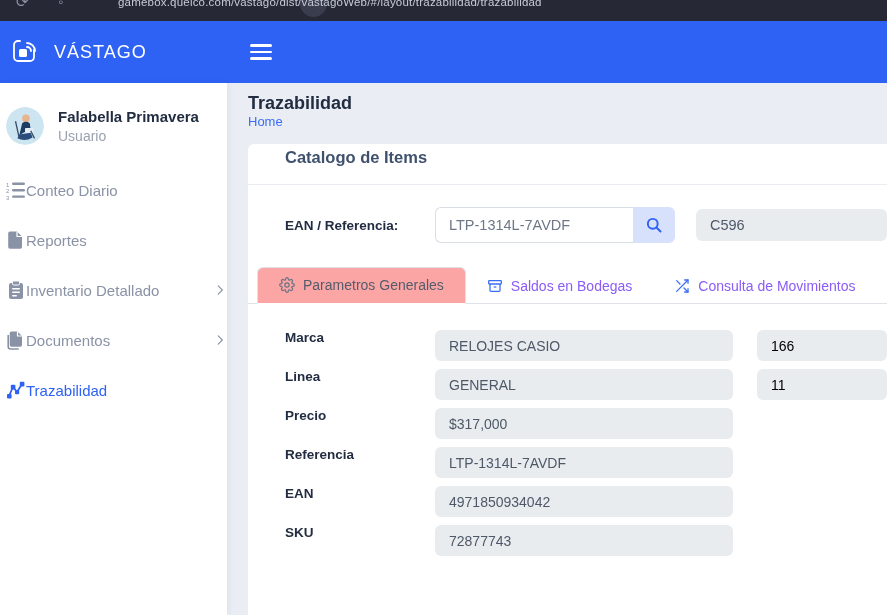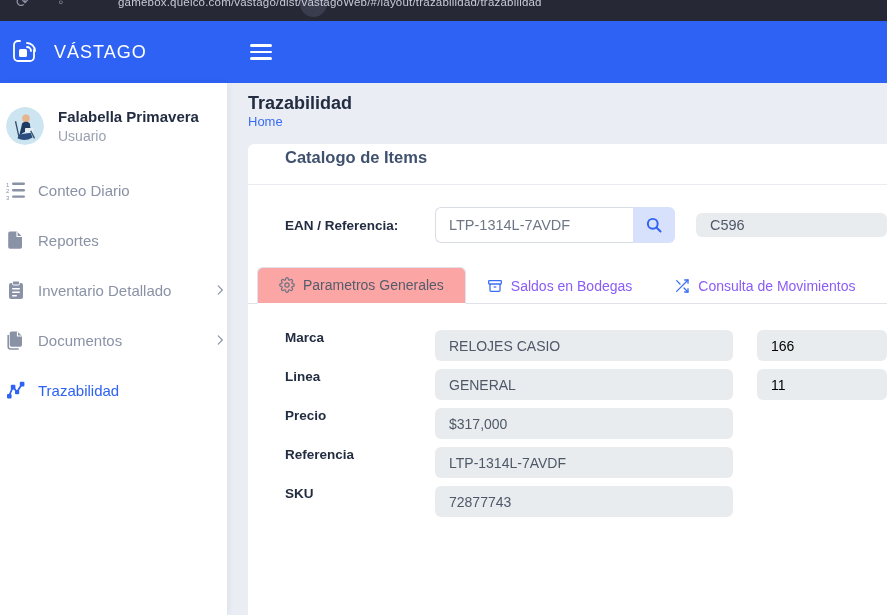--- a/index.html
+++ b/index.html
@@ -25,21 +25,21 @@
   
   .app-body { display:flex; height:532px; }
   .sidebar { width:227px; background:#fff; box-shadow:2px 0 6px rgba(40,50,80,.06); flex:none; }
   .main { flex:1; padding-left:21px; display:flex; flex-direction:column; min-width:0; }
 
   
   .profile { display:flex; align-items:center; gap:14px; padding:24px 10px 20px 6px; }
   .avatar { width:38px; height:38px; border-radius:50%; flex:none; }
   .profile-name { font-size:15px; font-weight:bold; color:#232d42; line-height:1.25; }
   .profile-role { font-size:14px; color:#9aa1b0; margin-top:2px; }
-  .nav-item { display:flex; align-items:center; gap:12px; height:50px; padding:0 0 0 6px;
+  .nav-item { display:flex; align-items:center; height:50px; padding:0 0 0 6px;
     color:#8a92a6; font-size:15px; cursor:pointer; }
   .nav-item .nv-icon { width:20px; height:20px; flex:none; display:flex; align-items:center; }
   .nav-item.active { color:#2e62f4; }
   .nav-chevron { margin-left:auto; color:#8a92a6; }
 
   
   .page-title { margin-top:10px; font-size:18px; font-weight:bold; color:#232d42; }
   .breadcrumb { margin-top:0; font-size:13px; color:#3a6df5; cursor:pointer; width:max-content; }
 
   
@@ -49,21 +49,21 @@
   .card-body { padding:22px 0 0 0; }
 
   
   .search-row { display:flex; align-items:center; padding-left:37px; }
   .search-label { width:150px; font-size:13.5px; font-weight:bold; color:#232d42; flex:none; }
   .search-input { width:198px; height:36px; border:1px solid #d9dde4; border-right:none;
     border-radius:6px 0 0 6px; padding:0 13px; font-size:14.5px; color:#6e7787;
     font-family:"Liberation Sans", sans-serif; outline:none; }
   .search-btn { width:42px; height:36px; border:none; background:#d8e1fc; border-radius:0 6px 6px 0;
     cursor:pointer; display:flex; align-items:center; justify-content:center; }
-  .code-box { flex:1; height:24px; margin-left:21px; background:#e9ecef; border-radius:6px;
+  .code-box { flex:1; height:32px; margin-left:21px; background:#e9ecef; border-radius:6px;
     display:flex; align-items:center; padding-left:14px; font-size:14.5px; color:#4e5868; }
 
   
   .tabs { display:flex; align-items:flex-end; margin-top:24px; padding-left:9px;
     border-bottom:1px solid #dfe3e9; }
   .tab { display:flex; align-items:center; gap:8px; font-size:14px; padding:9px 21px 10px 21px;
     cursor:pointer; margin-bottom:-1px; white-space:nowrap; }
   .tab.active { background:#fca5a5; border:1px solid #dfe3e9; border-bottom:1px solid #fff;
     border-radius:6px 6px 0 0; color:#545c6b; }
   .tab.inactive { color:#8b5cf6; }
@@ -277,20 +277,25 @@
             <span class="field-label">Precio</span>
             <div class="field-value">$317,000</div>
             <div class="field-side hidden"></div>
           </div>
           <div class="field-row">
             <span class="field-label">Referencia</span>
             <div class="field-value">LTP-1314L-7AVDF</div>
             <div class="field-side hidden"></div>
           </div>
           <div class="field-row">
+            <span class="field-label">EAN</span>
+            <div class="field-value">4971850934042</div>
+            <div class="field-side hidden"></div>
+          </div>
+          <div class="field-row">
             <span class="field-label">SKU</span>
             <div class="field-value">72877743</div>
             <div class="field-side hidden"></div>
           </div>
         </div>
       </div>
     </section>
   </main>
 </div>
 

